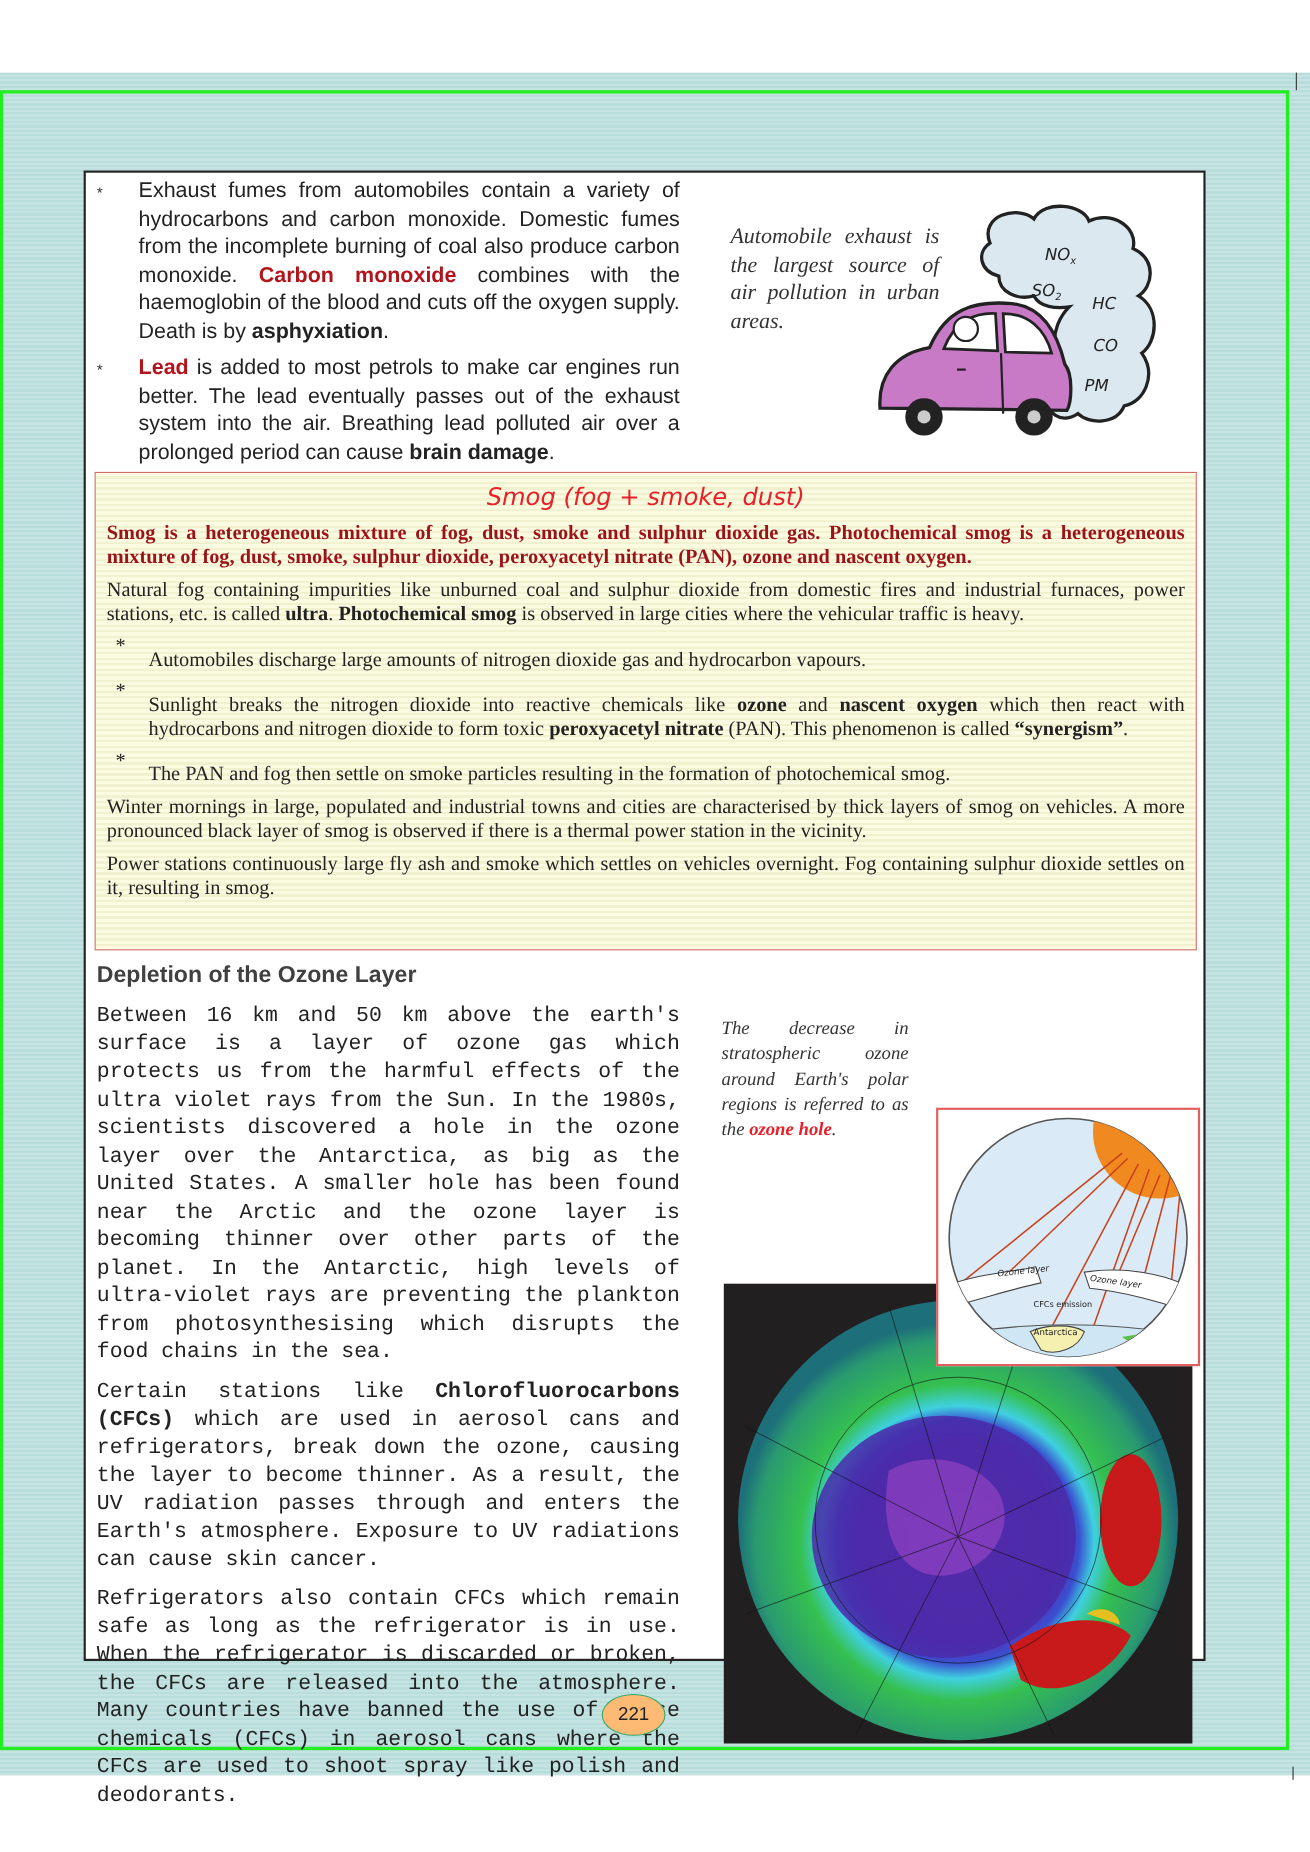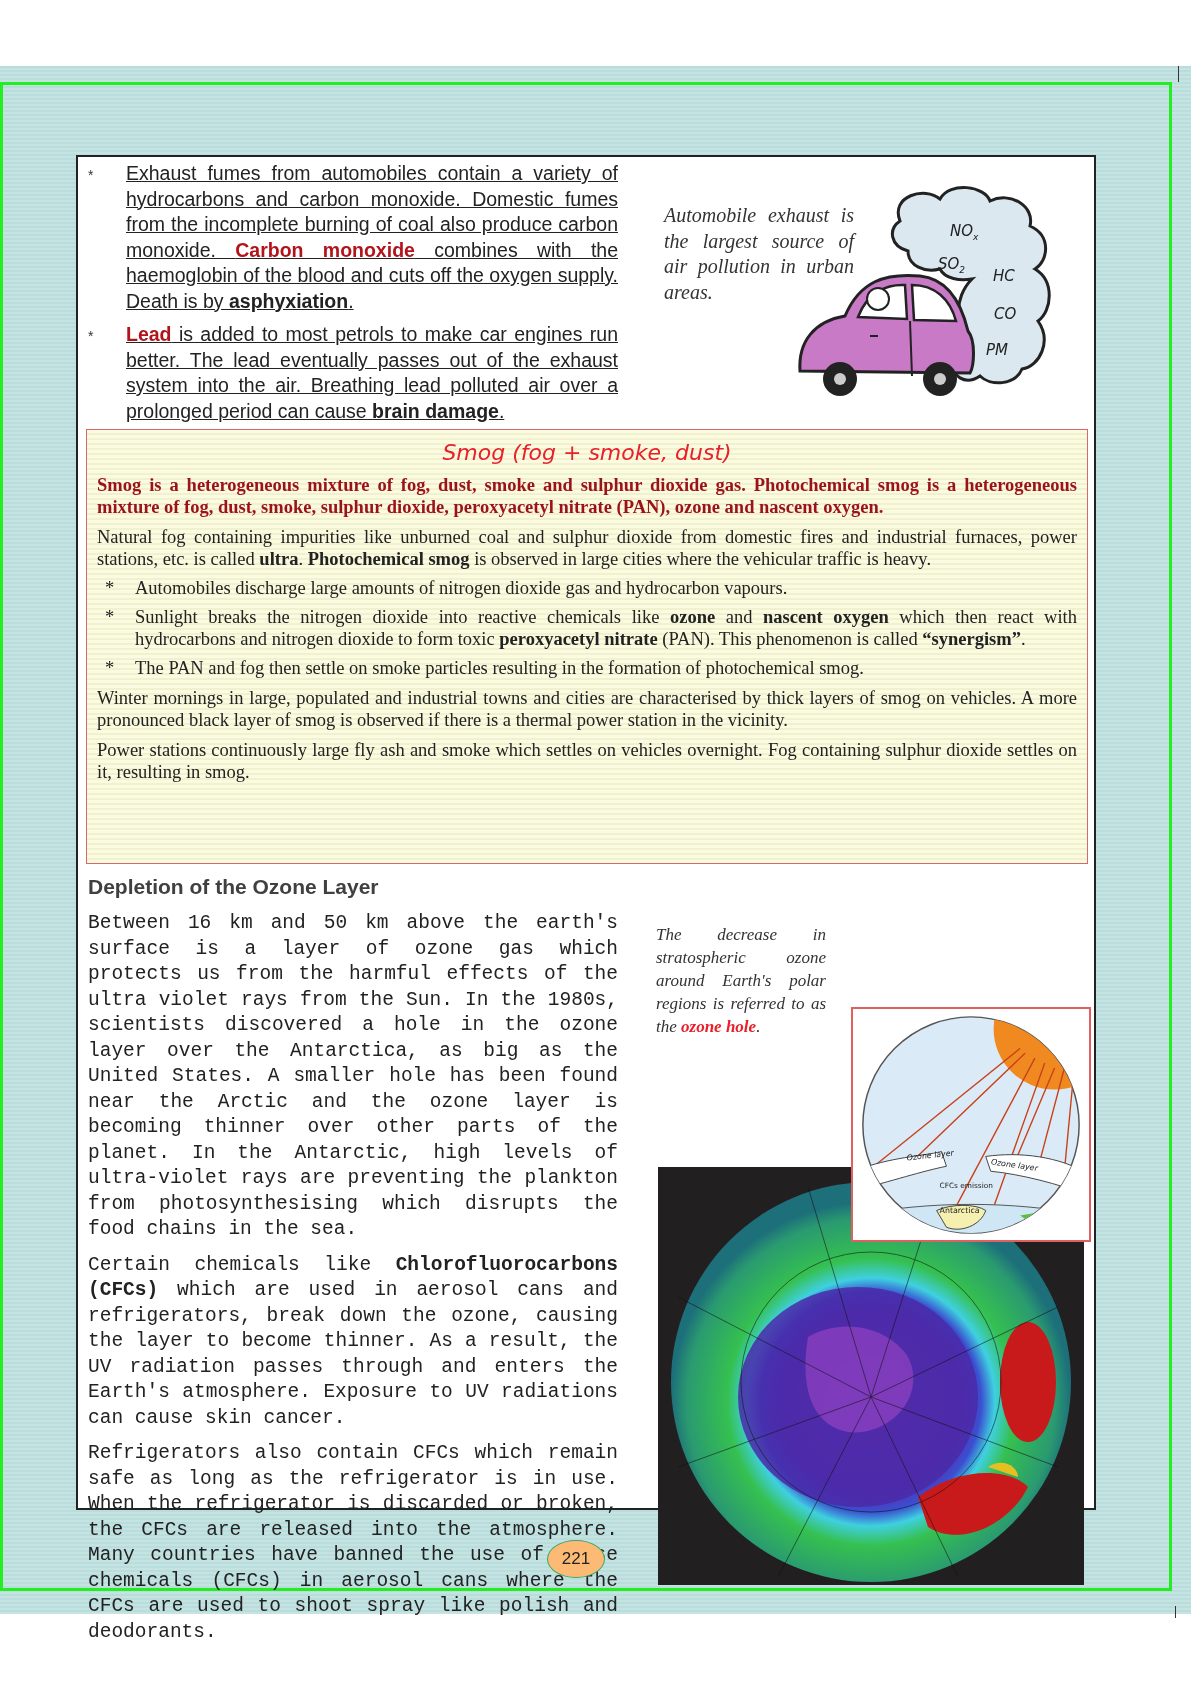--- a/index.html
+++ b/index.html
@@ -10,33 +10,33 @@
   .corner-tick { position:absolute; left:1178px; top:66px; width:1px; height:16px; background:#333; }
   .corner-tick2 { position:absolute; left:1175px; top:1606px; width:1px; height:12px; background:#333; }
   .page { position:absolute; left:76px; top:155px; width:1020px; height:1355px; background:#fff; border:2px solid #222; box-sizing:border-box; }
   .body-text { font-family:"Liberation Sans", sans-serif; font-size:19.5px; line-height:25.5px; color:#222; }
   .red { color:#b3141b; }
   .b { font-weight:bold; }
   
   .bullets-top { position:absolute; left:10px; top:4px; width:530px; }
   .bul { display:flex; margin-bottom:8px; }
   .bul .star { width:38px; flex:0 0 38px; font-size:14px; padding-top:2px; color:#333; }
-  .bul .txt { flex:1; text-align:justify;text-decoration:underline; }
+  .bul .txt { flex:1; text-align:justify; }
   .car-caption { position:absolute; left:586px; top:46px; width:190px; font-family:"Liberation Serif", serif; font-style:italic; font-size:20px; line-height:25.5px; color:#333; text-align:justify; }
   .car-art { position:absolute; left:712px; top:24px; width:280px; height:220px; }
   
   .smog-box { position:absolute; left:8px; top:272px; width:1002px; height:435px; border:1.5px solid #d56a6a; box-sizing:border-box;
      background: repeating-linear-gradient(0deg, #fbfbe1 0px, #fbfbe1 3px, #f1f1cf 3px, #f1f1cf 5px); }
   .smog-title { text-align:center; font-family:"DejaVu Sans", sans-serif; font-style:italic; color:#e8202a; font-size:22px; margin-top:10px; height:34px; }
   .serif { font-family:"Liberation Serif", serif; font-size:18.5px; line-height:22px; color:#222; }
   .smog-def { color:#9b1219; font-weight:bold; padding:0 10px; text-align:justify; }
   .smog-p { padding:0 10px; text-align:justify; margin-top:8px; }
   .smog-li { display:flex; padding:0 10px 0 18px; margin-top:7px; }
   .smog-li .star { width:30px; flex:0 0 30px; }
-  .smog-li .txt { flex:1; text-align:justify; }
+  .smog-li .txt { flex:1; text-align:justify;margin-top:12px; }
   
   .oz-head { position:absolute; left:10px; top:718px; font-size:21px; font-weight:bold; color:#404040; }
   .oz-col { position:absolute; left:10px; top:754px; width:530px; }
   .oz-col p { margin:0 0 10px 0; text-align:justify;font-family:Liberation Mono, monospace; }
   .oz-caption { position:absolute; left:578px; top:766px; width:170px; font-family:"Liberation Serif", serif; font-style:italic; font-size:17px; line-height:23px; color:#333; text-align:justify; }
   .oz-caption .hl { color:#e8202a; font-weight:bold; }
   .globe-photo { position:absolute; left:580px; top:1010px; width:426px; height:418px; background:#221f20; }
   .diagram { position:absolute; left:773px; top:850px; width:240px; height:235px; background:#fff; border:2px solid #e06060; box-sizing:border-box; }
   .page-num { position:absolute; left:547px; top:1540px; width:56px; height:36px; border:1.5px solid #3aa86a; border-radius:50%; background:#fdba74; text-align:center; line-height:36px; font-size:17px; color:#222; }
 </style>
@@ -102,21 +102,21 @@
       <span class="star">*</span>
       <span class="txt rich"><span>The PAN and fog then settle on smoke particles resulting in the formation of  photochemical smog.</span></span>
     </div>
     <div class="serif smog-p">Winter mornings in large, populated and industrial towns and cities are characterised by thick layers of smog on vehicles. A more pronounced black layer of smog is observed if there is a thermal power station in the vicinity.</div>
     <div class="serif smog-p">Power stations continuously large fly ash and smoke which settles on vehicles  overnight. Fog containing sulphur dioxide settles on it, resulting in smog.</div>
   </div>
 
   <div class="oz-head">Depletion of the Ozone Layer</div>
   <div class="oz-col body-text">
     <p class="rich"><span>Between 16 km and 50 km above the earth's surface is a layer of ozone gas which protects us from the harmful effects of the ultra violet rays from the Sun. In the 1980s, scientists discovered a hole in the ozone layer over the Antarctica, as big as the United States. A smaller hole has been found near the Arctic and the ozone layer is becoming thinner over other parts of the planet.  In the Antarctic, high levels of ultra-violet rays are preventing the plankton from photosynthesising which disrupts the food chains in the sea.</span></p>
-    <p class="rich"><span>Certain chemicals like </span><span class="b">Chlorofluorocarbons (CFCs)</span><span> which are used in aerosol cans and refrigerators, break down the ozone, causing the layer to become thinner. As a result, the UV radiation passes through and enters the Earth's atmosphere. Exposure to UV radiations can cause skin cancer.</span></p>
+    <p class="rich"><span>Certain stations like </span><span class="b">Chlorofluorocarbons (CFCs)</span><span> which are used in aerosol cans and refrigerators, break down the ozone, causing the layer to become thinner. As a result, the UV radiation passes through and enters the Earth's atmosphere. Exposure to UV radiations can cause skin cancer.</span></p>
     <p class="rich"><span>Refrigerators also contain CFCs which remain safe as long as the refrigerator is in use. When the refrigerator is discarded or broken, the CFCs are released into the atmosphere. Many countries have banned the use of these chemicals (CFCs) in aerosol cans where the CFCs are used to shoot spray like polish and deodorants.</span></p>
   </div>
 
   <div class="oz-caption">
     <span>The decrease in stratospheric ozone around Earth's polar regions is referred to as the </span><span class="hl">ozone hole</span><span>.</span>
   </div>
 
   <svg class="globe-photo" viewBox="0 0 426 418">
     <defs>
       <radialGradient id="globeG" cx="50%" cy="55%" r="50%">

